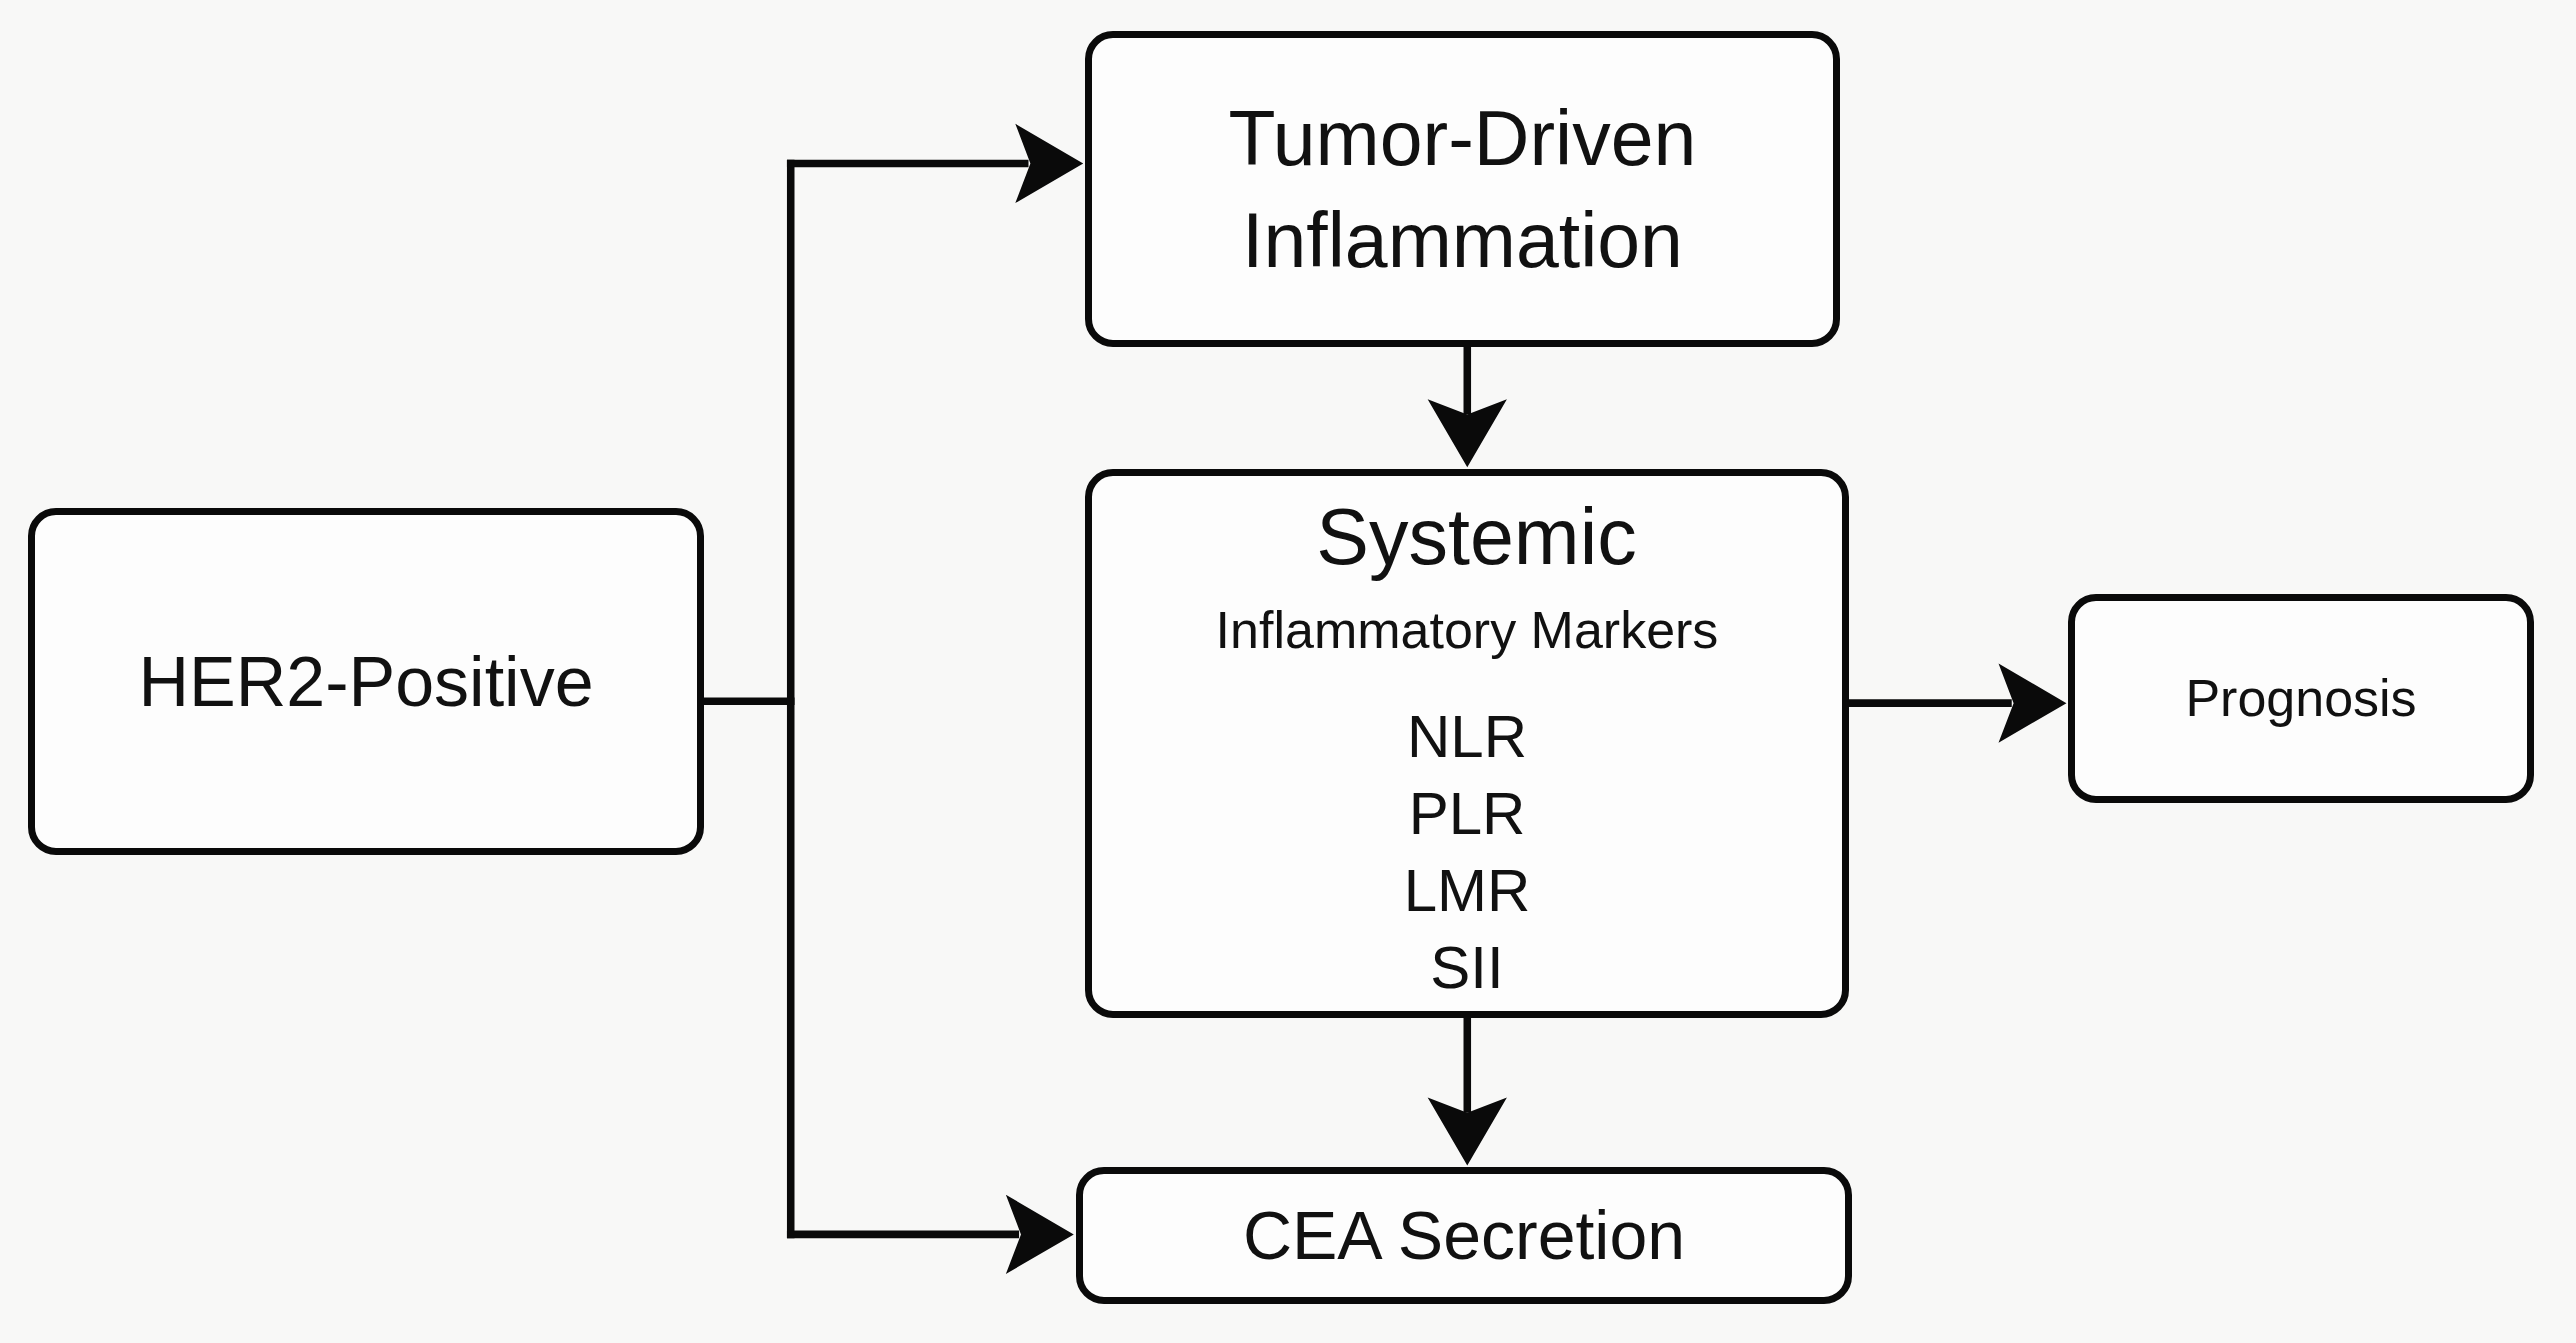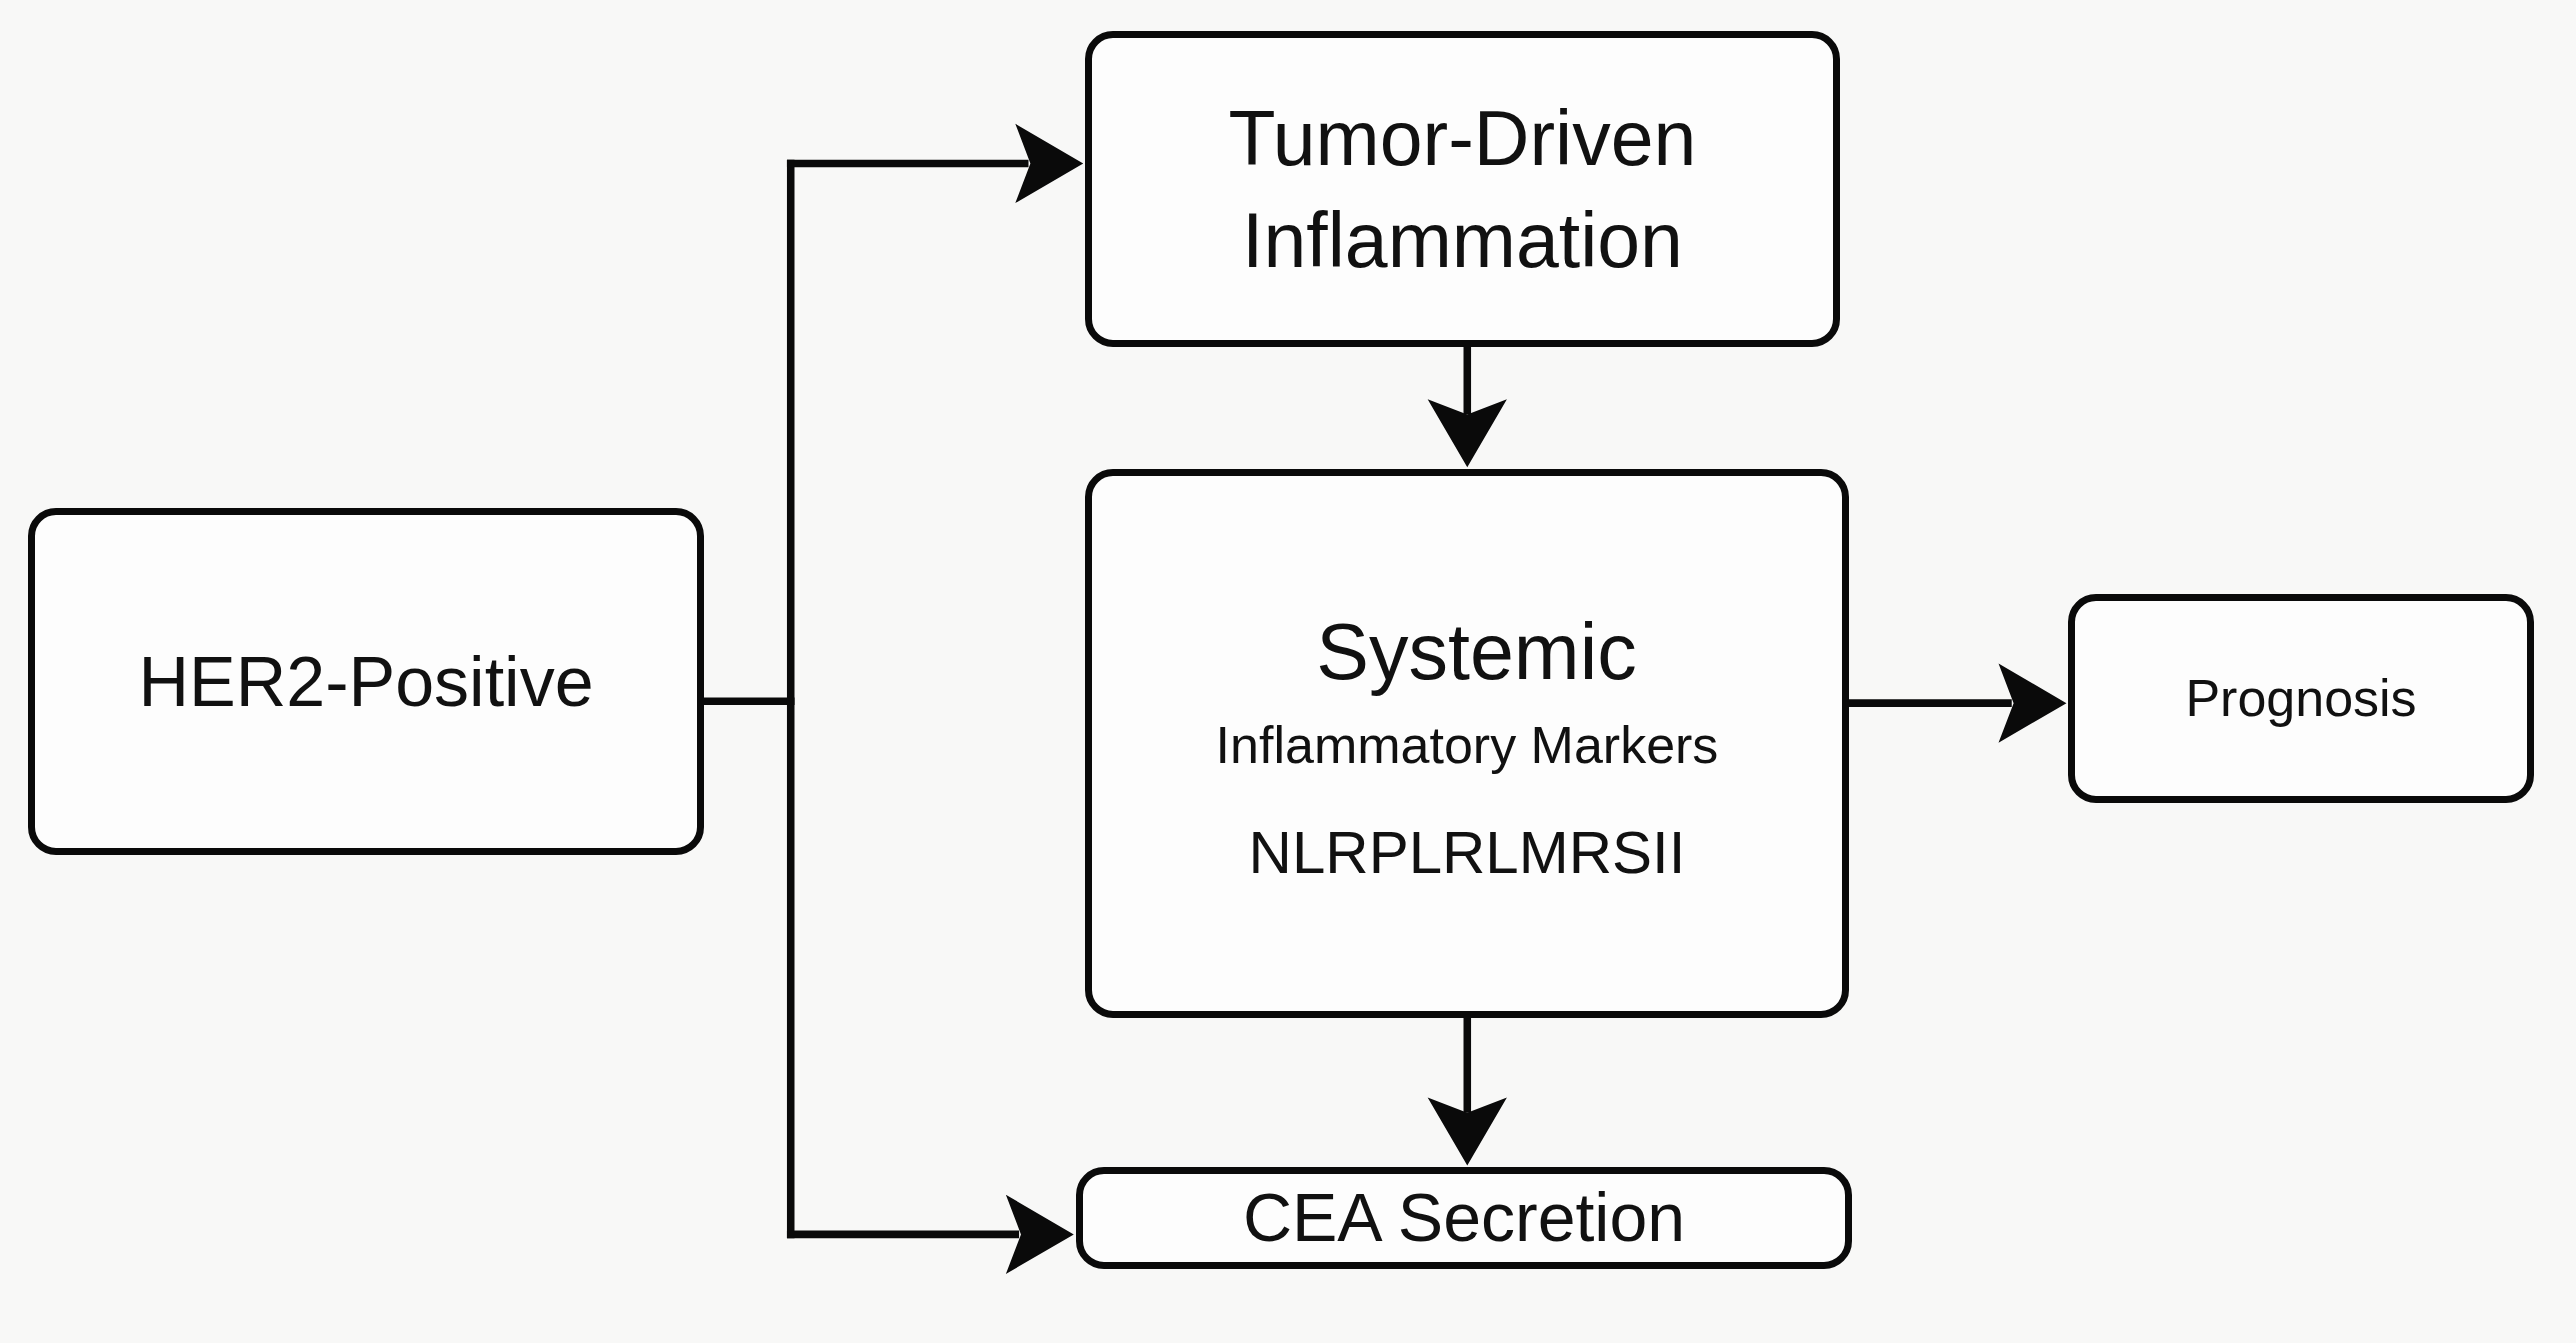--- a/index.html
+++ b/index.html
@@ -58,36 +58,36 @@
   .node-systemic {
     left: 1085px; top: 469px;
     width: 764px; height: 549px;
     padding-top: 5.7px;
   }
   .node-systemic .title { font-size: 79px; line-height: 100px; white-space: nowrap; margin-left: 19px; }
   .node-systemic .subtitle { font-size: 52px; line-height: 87px; white-space: nowrap; text-align: right; }
   .markers-list {
     margin-top: 24.5px;
     display: flex;
-    flex-direction: row;
+    flex-direction: column;
     align-items: center;
   }
   .markers-list .line { font-size: 60px; line-height: 77px; }
 
   
   .node-prognosis {
     left: 2068px; top: 594px;
     width: 466px; height: 209px;
     font-size: 52px;
   }
 
   
   .node-cea {
     left: 1076px; top: 1167px;
-    width: 776px; height: 102px;
+    width: 776px; height: 137px;
     font-size: 68px;
   }
 </style>
 </head>
 <body>
 
 <div class="stage">
 
   <svg class="connector-layer" viewBox="0 0 2730 1424" xmlns="http://www.w3.org/2000/svg">
     <g stroke="#0a0a0a" stroke-width="8" fill="none" stroke-linecap="square">

